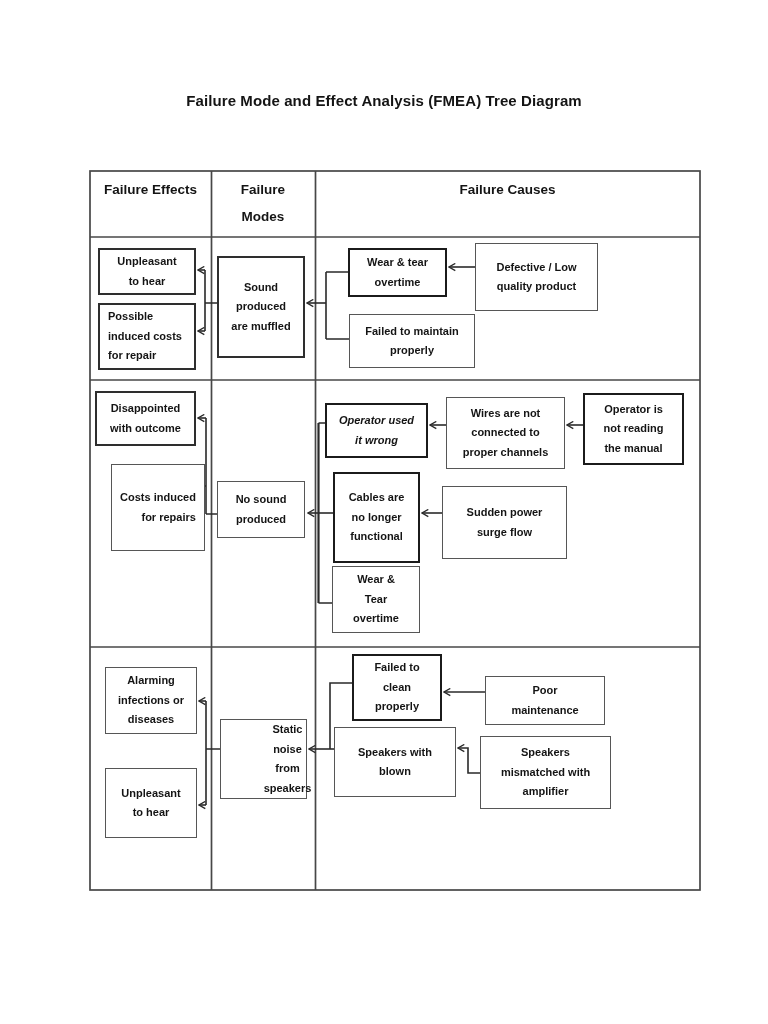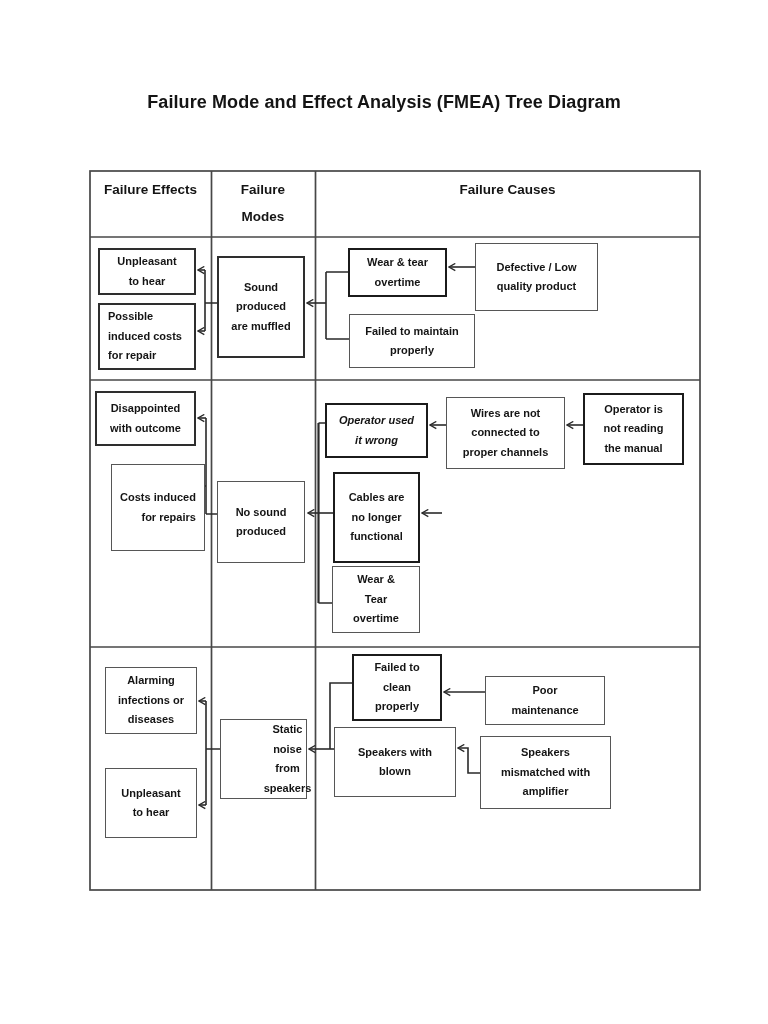--- a/index.html
+++ b/index.html
@@ -3,21 +3,21 @@
 <meta charset="utf-8">
 <style>
   html,body { margin:0; padding:0; background:#e8e8e8; }
   .page {
     position:relative; width:768px; height:1024px; margin:0 auto;
     background:#ffffff; overflow:hidden;
     font-family:"Liberation Sans", sans-serif; color:#141414;
   }
   .title {
     position:absolute; left:0; top:92px; width:768px;
-    text-align:center; font-size:18px; font-weight:bold;
+    text-align:center; font-size:15px; font-weight:bold;
     letter-spacing:0.1px; white-space:pre-line;
   }
   .grid-svg, .conn-svg { position:absolute; left:0; top:0; pointer-events:none; }
   .hdr {
     position:absolute; font-size:13.5px; font-weight:bold;
     text-align:center; white-space:pre-line; line-height:27px;
     box-sizing:border-box;
   }
   .node {
     position:absolute; box-sizing:border-box; background:#ffffff;
@@ -127,33 +127,35 @@
 overtime</div>
   <div class="node" style="left:349px;top:314px;width:126px;height:54px;">Failed to maintain
 properly</div>
   <div class="node" style="left:475px;top:243px;width:123px;height:68px;">Defective / Low
 quality product</div>
 
   <div class="node dark" style="left:95px;top:391px;width:101px;height:55px;">Disappointed
 with outcome</div>
   <div class="node" style="left:111px;top:464px;width:94px;height:87px;text-align:right;">Costs induced
 for repairs</div>
-  <div class="node" style="left:217px;top:481px;width:88px;height:82px;">No sound
+  <div class="node" style="left:217px;top:481px;width:88px;height:57px;">No sound
 produced</div>
   <div class="node thick" style="left:325px;top:403px;width:103px;height:55px;font-style:italic;">Operator used
 it wrong</div>
   <div class="node thick" style="left:333px;top:472px;width:87px;height:91px;">Cables are
 no longer
 functional</div>
   <div class="node" style="left:332px;top:566px;width:88px;height:67px;">Wear &amp;
 Tear
 overtime</div>
   <div class="node" style="left:446px;top:397px;width:119px;height:72px;">Wires are not
 connected to
 proper channels</div>
+  <div class="node" style="left:442px;top:486px;width:125px;height:73px;">Sudden power
+surge flow</div>
   <div class="node thick" style="left:583px;top:393px;width:101px;height:72px;">Operator is
 not reading
 the manual</div>
 
   <div class="node" style="left:105px;top:667px;width:92px;height:67px;">Alarming
 infections or
 diseases</div>
   <div class="node" style="left:105px;top:768px;width:92px;height:70px;">Unpleasant
 to hear</div>
   <div class="node" style="left:220px;top:719px;width:87px;height:80px;padding-left:48px;">Static noise

